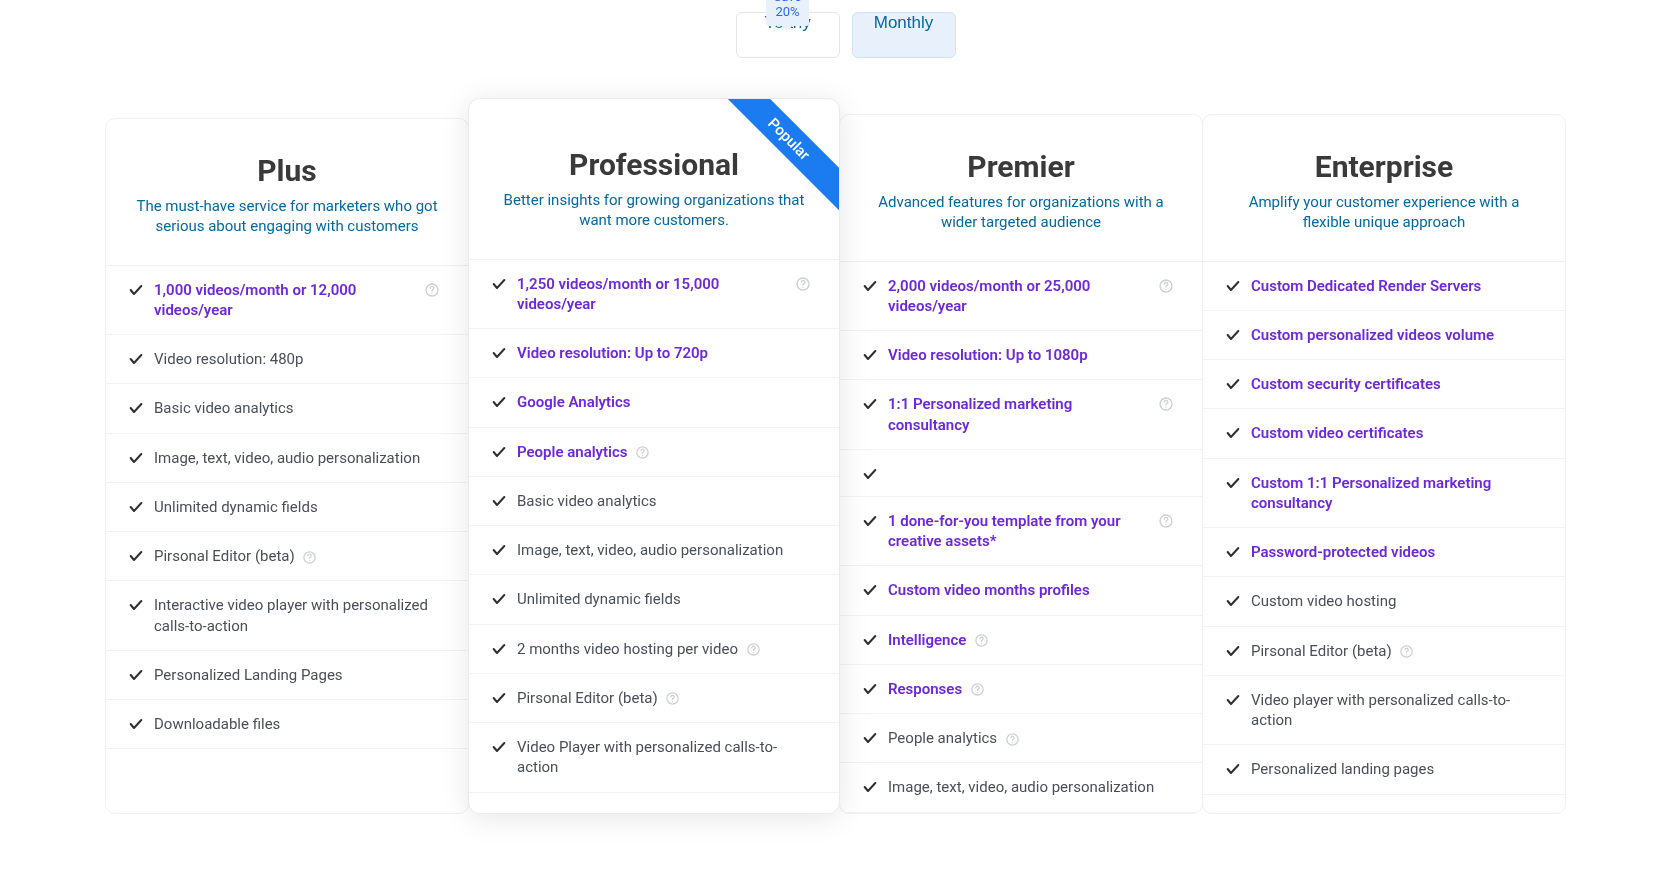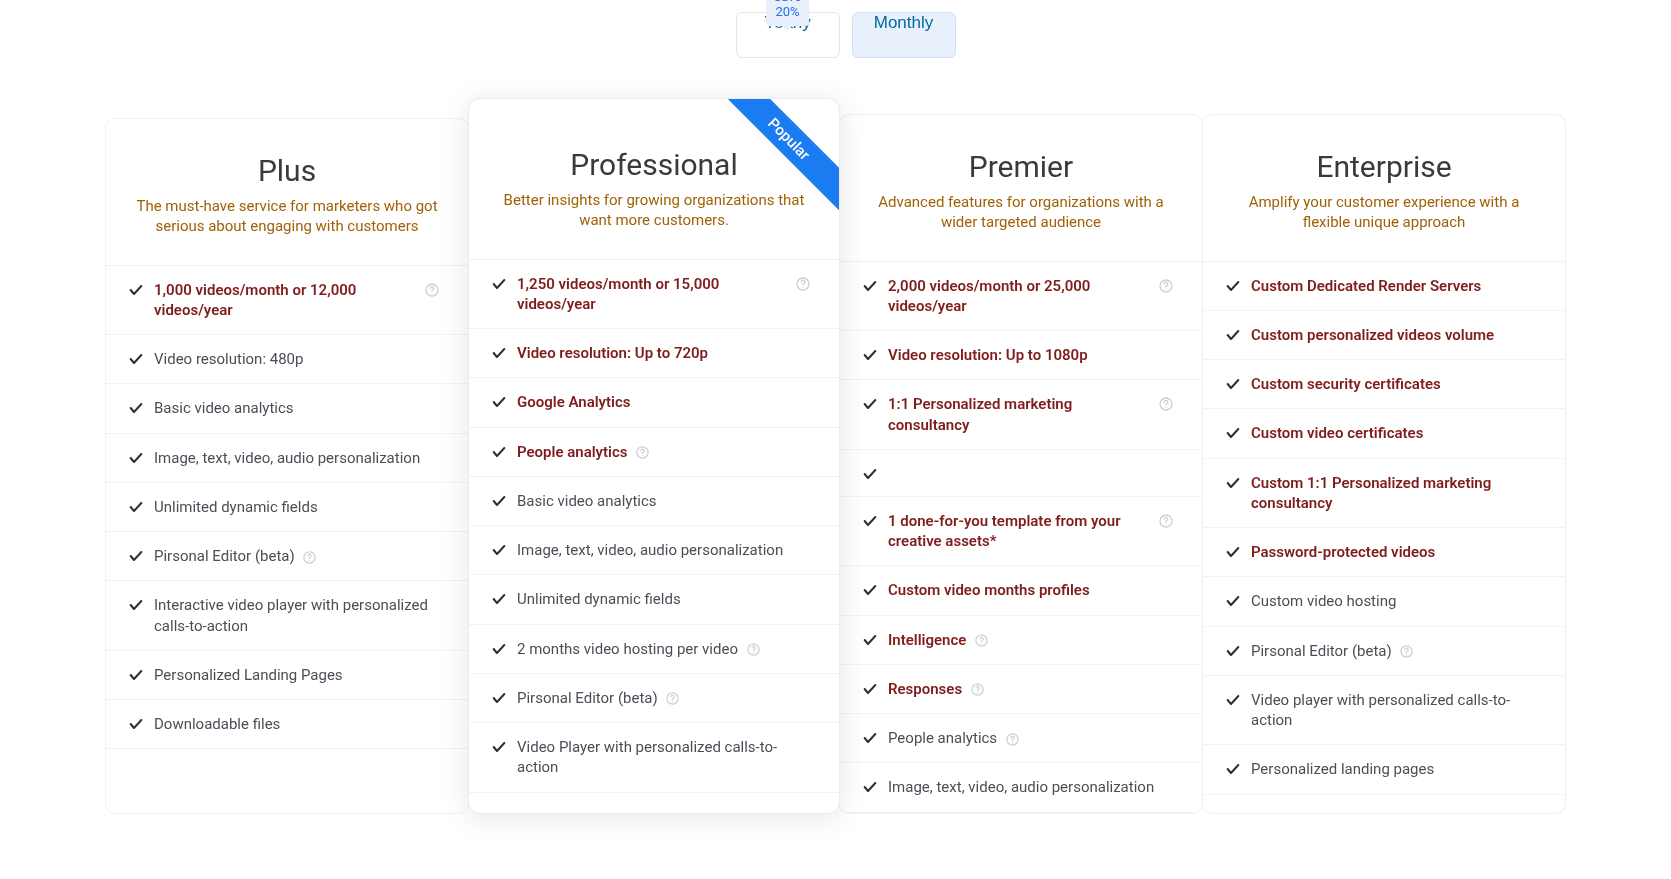--- a/index.html
+++ b/index.html
@@ -115,42 +115,42 @@
       text-align: center;
       padding: 6px 0;
     }
     .plan-head {
       text-align: center;
       padding: 34px 24px 28px;
     }
     .plan.featured .plan-head { padding-top: 48px; }
     .plan-title {
       font-size: 30px;
-      font-weight: 400;
+      font-weight: 700;
       color: #3a3a3a;
       margin-bottom: 8px;
     }
     .plan-sub {
       font-size: 15px;
-      color: #a16207;
+      color: #0369a1;
       line-height: 1.35;
       max-width: 330px;
       margin: 0 auto;
     }
     .features { border-top: 1px solid #eef0f3; }
     .feature {
       display: flex;
       align-items: flex-start;
       gap: 10px;
       padding: 14px 28px 14px 22px;
       border-bottom: 1px solid #f0f2f5;
       font-size: 15px;
       color: #4a4f57;
     }
-    .feature.bold .feature-text { font-weight: 600; color: #7f1d1d; }
+    .feature.bold .feature-text { font-weight: 600; color: #6d28d9; }
     .plan:not(.featured) .feature:nth-child(odd) { background: none; }
     .checkmark-icon {
       flex: 0 0 auto;
       width: 16px;
       height: 16px;
       margin-top: 2px;
       display: inline-flex;
     }
     .checkmark-icon svg { width: 16px; height: 16px; }
     .feature-text { flex: 1; line-height: 1.35; }

